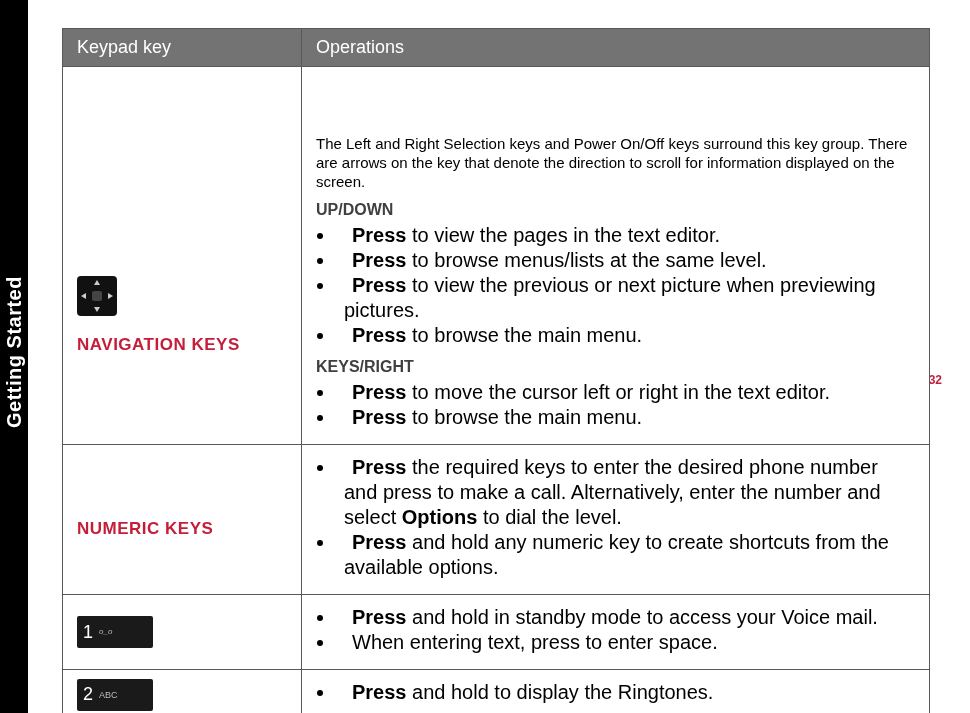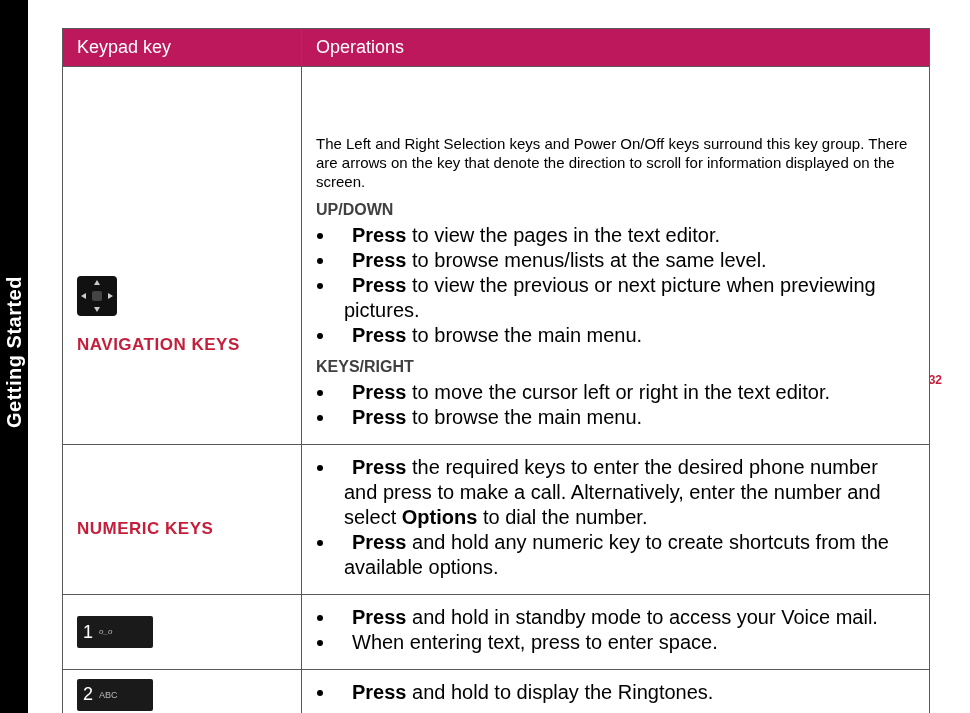--- a/index.html
+++ b/index.html
@@ -55,21 +55,21 @@
   table.main {
     border-collapse: collapse;
     width: 100%;
   }
   table.main td, table.main th {
     border: 1px solid #595959;
     vertical-align: top;
     padding: 8px 14px;
   }
   thead th {
-    background: #be185d;
+    background: #737373;
     color: #fff;
     font-weight: normal;
     text-align: left;
     font-size: 18px;
     padding-top: 6px;
     padding-bottom: 6px;
   }
   .col-key { width: 210px; }
   .key-label {
     color: #c41e3a;
@@ -163,21 +163,21 @@
         </div>
       </td>
     </tr>
 
     <tr>
       <td class="col-key cell-vcenter">
         <div class="key-label">NUMERIC KEYS</div>
       </td>
       <td>
         <ul>
-          <li><span class="pad"></span><b>Press</b><span> the required keys to enter the desired phone number and press to make a call. Alternatively, enter the number and select </span><b>Options</b><span> to dial the number.</span></li>
+          <li><span class="pad"></span><b>Press</b><span> the required keys to enter the desired phone number and press to make a call. Alternatively, enter the number and select </span><b>Options</b><span> to dial the level.</span></li>
           <li><span class="pad"></span><b>Press</b><span> and hold any numeric key to create shortcuts from the available options.</span></li>
         </ul>
       </td>
     </tr>
 
     <tr>
       <td class="col-key cell-vcenter">
         <div class="key1">
           <span class="num">1</span>
           <span class="sub">o_o</span>

